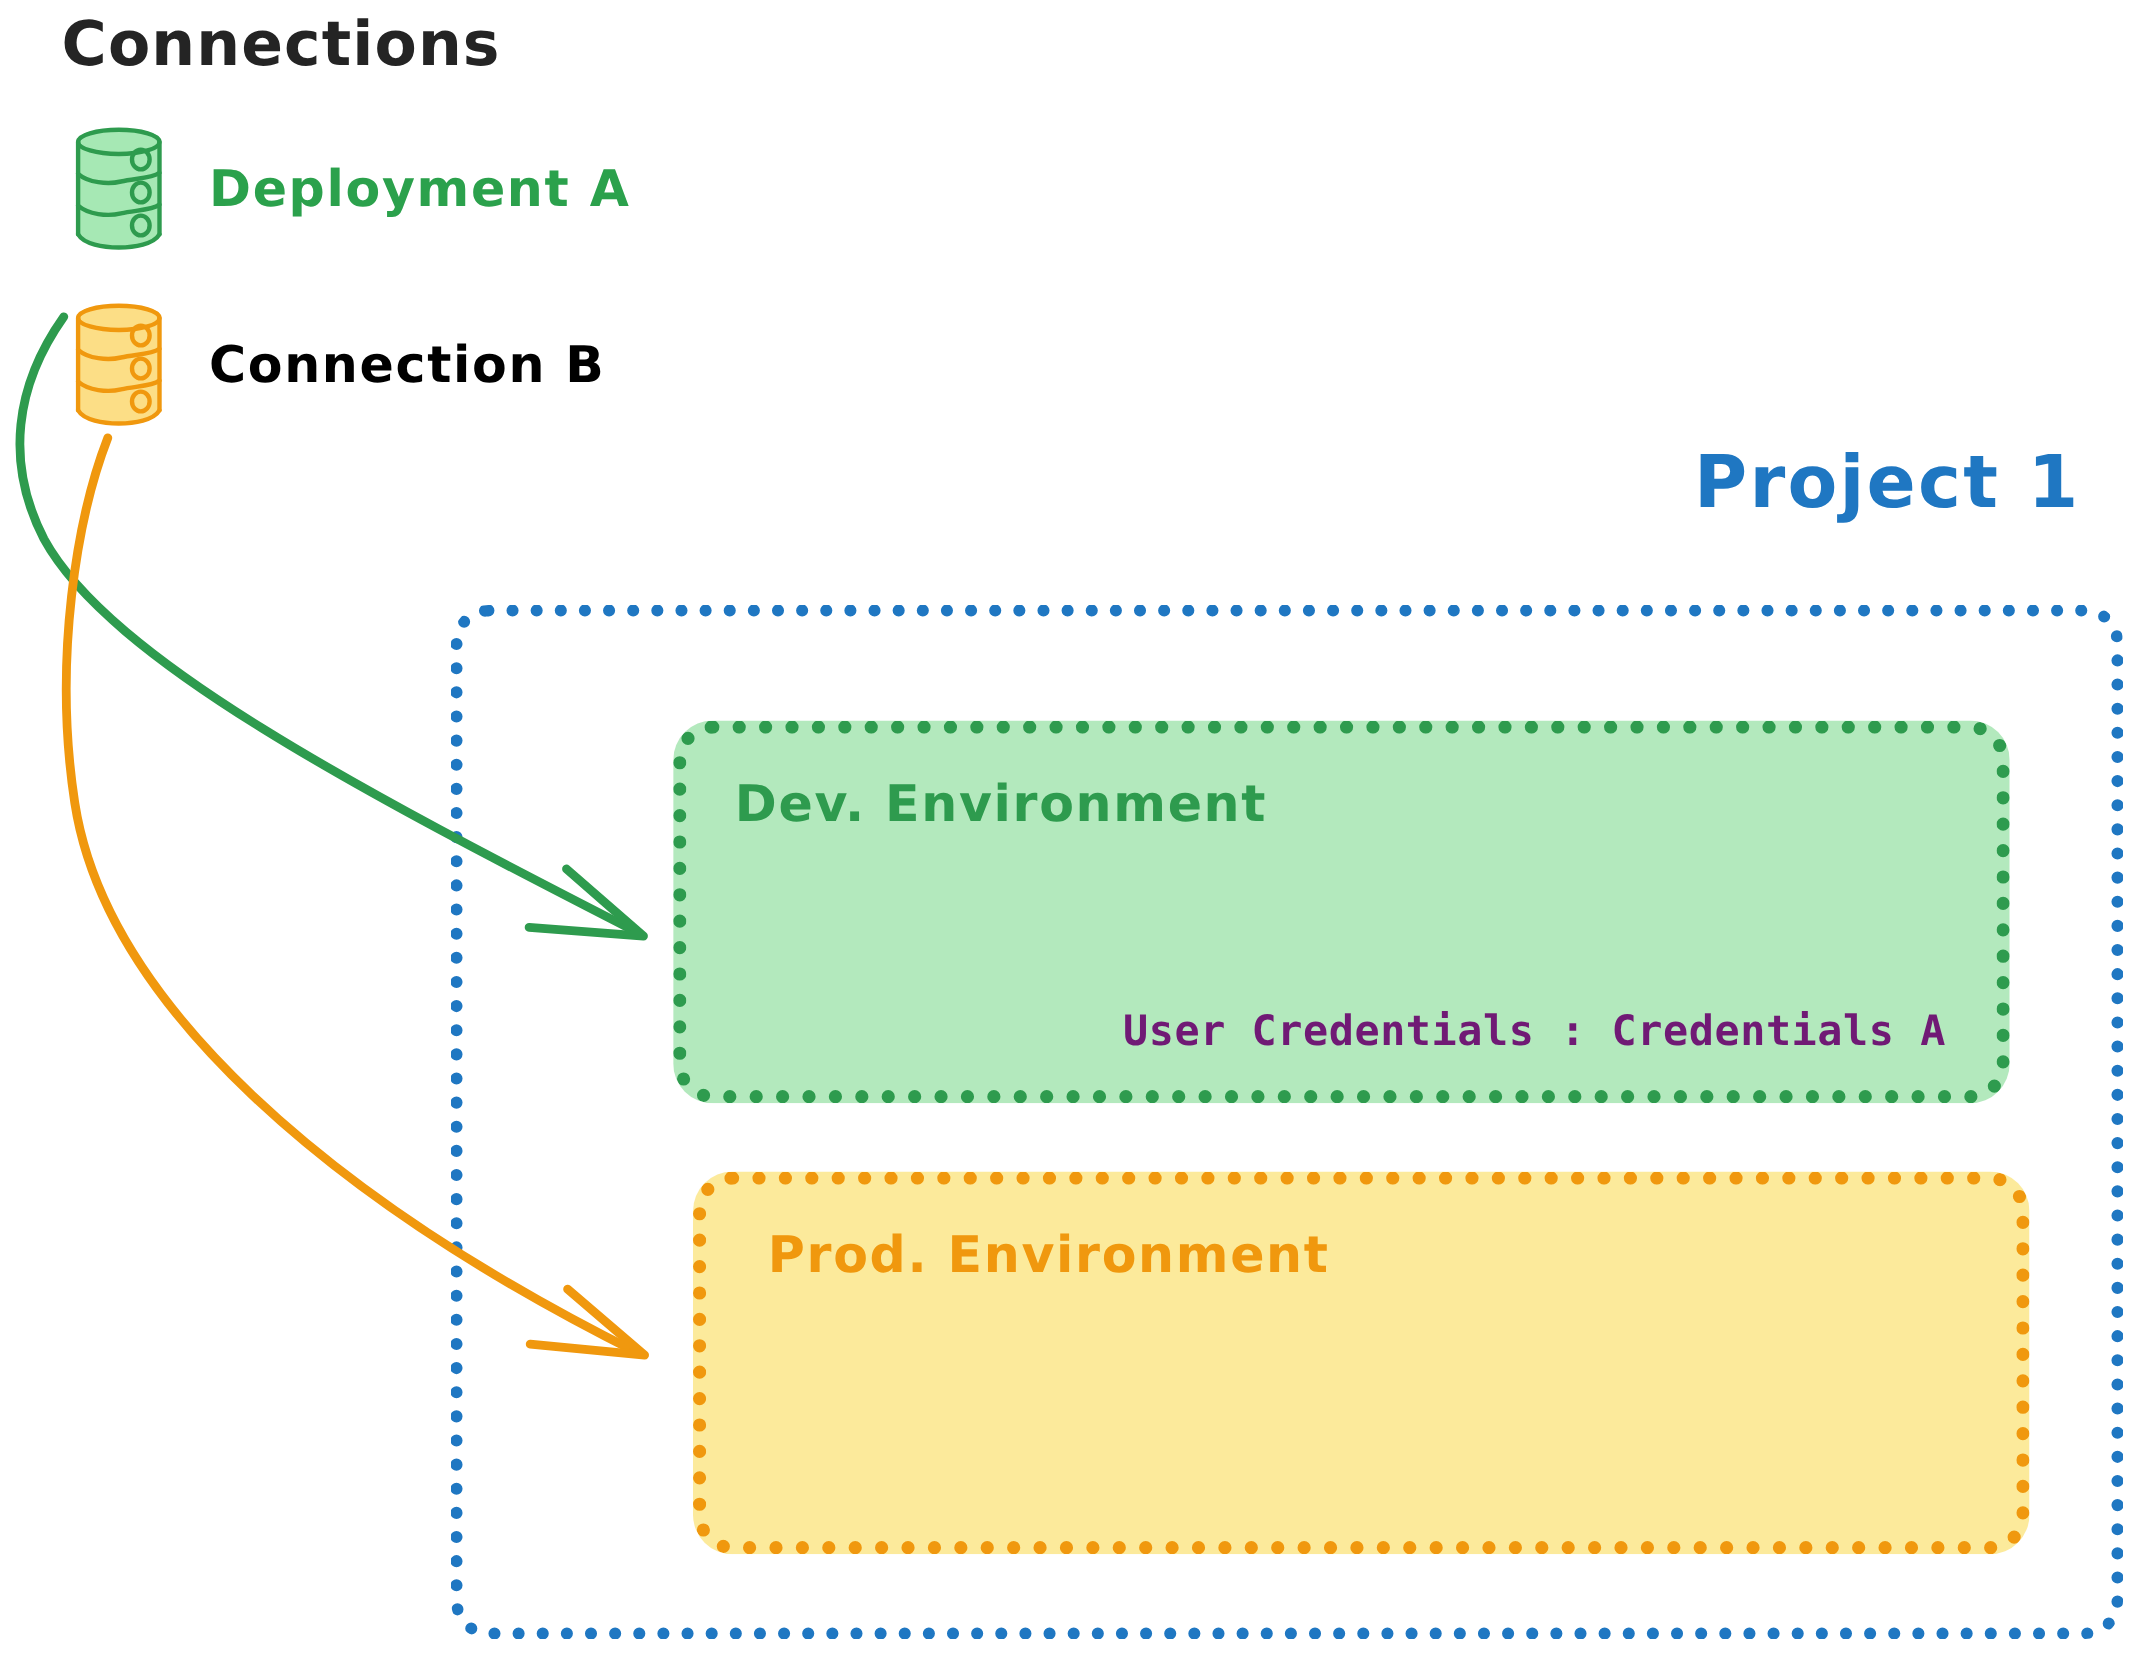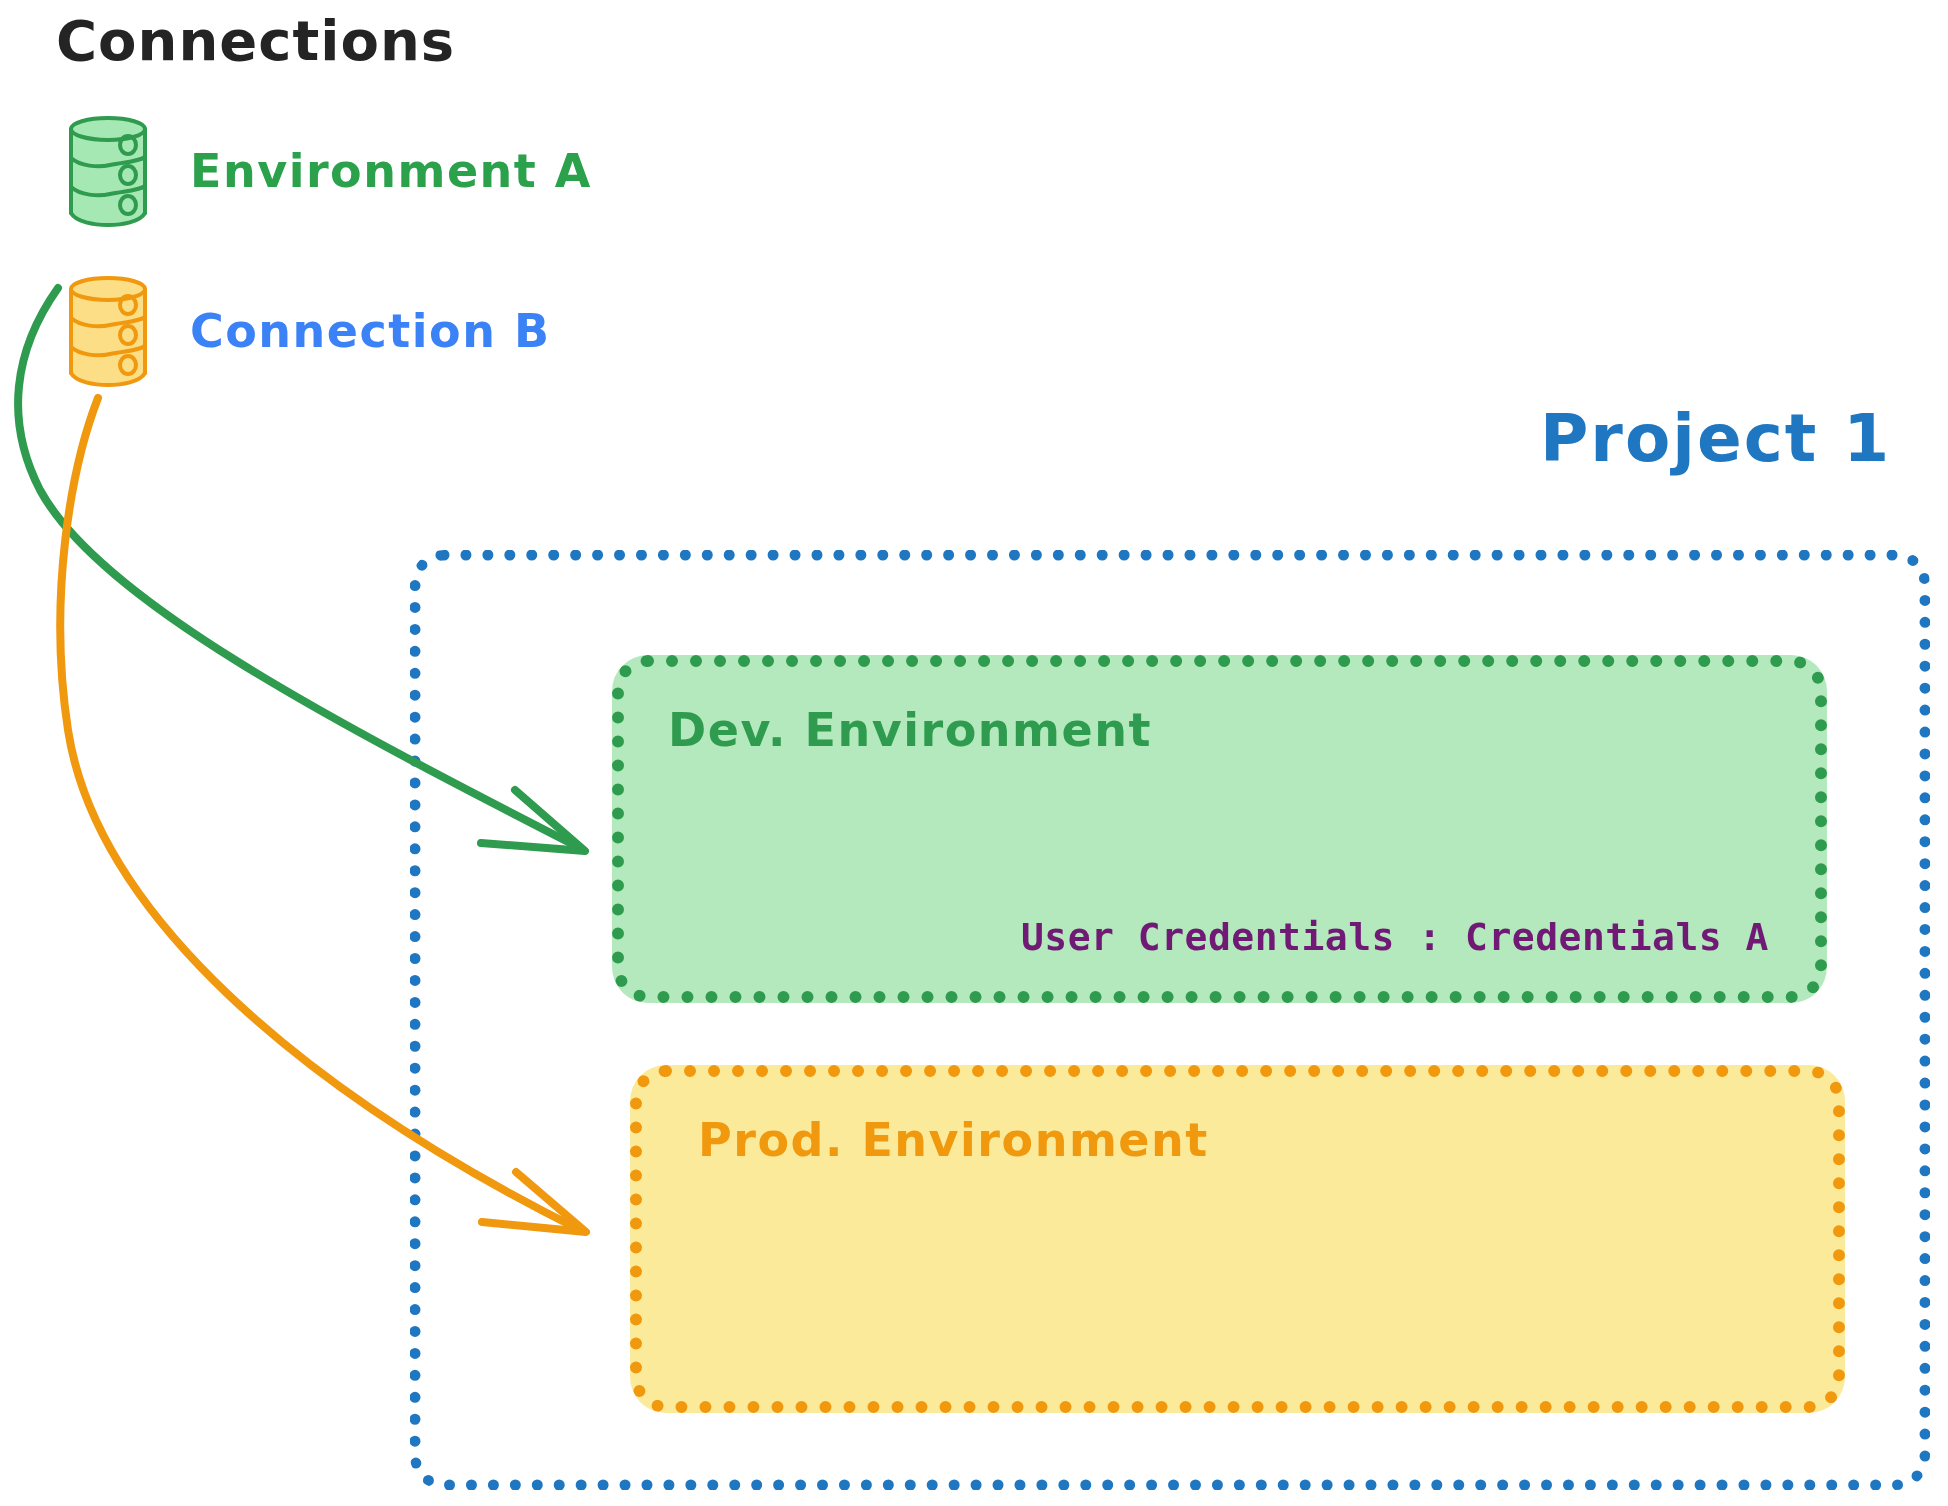--- a/index.html
+++ b/index.html
@@ -54,21 +54,21 @@
 
   .conn-label {
     font-family: "DejaVu Sans", sans-serif;
     font-size: 46px;
     font-weight: 600;
     letter-spacing: 1.5px;
     white-space: nowrap;
     margin-left: 34px;
   }
   .conn-label.green  { color: #2BA14C; }
-  .conn-label.orange { color: #3b82f6; }
+  .conn-label.orange { color: #000000; }
 
   
   .project-label {
     position: absolute;
     left: 1540px;
     top: 400px;
     font-family: "DejaVu Sans", sans-serif;
     font-size: 66px;
     font-weight: 600;
     letter-spacing: 2px;
@@ -168,21 +168,21 @@
         <path d="M11 17 L11 101" fill="none" stroke="#2E9B4E" stroke-width="4" stroke-linecap="round"></path>
         <path d="M85 17 L85 101" fill="none" stroke="#2E9B4E" stroke-width="4" stroke-linecap="round"></path>
         <path d="M11 101 C16 110, 34 113, 48 113 C62 113, 80 110, 85 101" fill="none" stroke="#2E9B4E" stroke-width="4" stroke-linecap="round"></path>
         <path d="M11 46 C20 54, 38 56, 50 53 C64 50, 78 50, 85 45" fill="none" stroke="#2E9B4E" stroke-width="4" stroke-linecap="round"></path>
         <path d="M11 75 C20 83, 38 85, 50 82 C64 79, 78 79, 85 74" fill="none" stroke="#2E9B4E" stroke-width="4" stroke-linecap="round"></path>
         <ellipse cx="68" cy="33" rx="8" ry="9" fill="none" stroke="#2E9B4E" stroke-width="4"></ellipse>
         <ellipse cx="68" cy="63" rx="8" ry="9" fill="none" stroke="#2E9B4E" stroke-width="4"></ellipse>
         <ellipse cx="68" cy="93" rx="8" ry="9" fill="none" stroke="#2E9B4E" stroke-width="4"></ellipse>
       </svg>
     </div>
-    <span class="conn-label green">Environment A</span>
+    <span class="conn-label green">Deployment A</span>
   </div>
 
   <div class="conn-row" id="conn-row-b">
     <div class="db-icon">
       <svg viewBox="0 0 96 118">
         <path d="M10 16 C10 8, 30 5, 48 5 C66 5, 86 8, 86 16 L86 100 C86 108, 66 112, 48 112 C30 112, 10 108, 10 100 Z" fill="#FCDE86" stroke="none"></path>
         <ellipse cx="48" cy="17" rx="37" ry="11" fill="none" stroke="#F0980E" stroke-width="4"></ellipse>
         <path d="M11 17 L11 101" fill="none" stroke="#F0980E" stroke-width="4" stroke-linecap="round"></path>
         <path d="M85 17 L85 101" fill="none" stroke="#F0980E" stroke-width="4" stroke-linecap="round"></path>
         <path d="M11 101 C16 110, 34 113, 48 113 C62 113, 80 110, 85 101" fill="none" stroke="#F0980E" stroke-width="4" stroke-linecap="round"></path>

